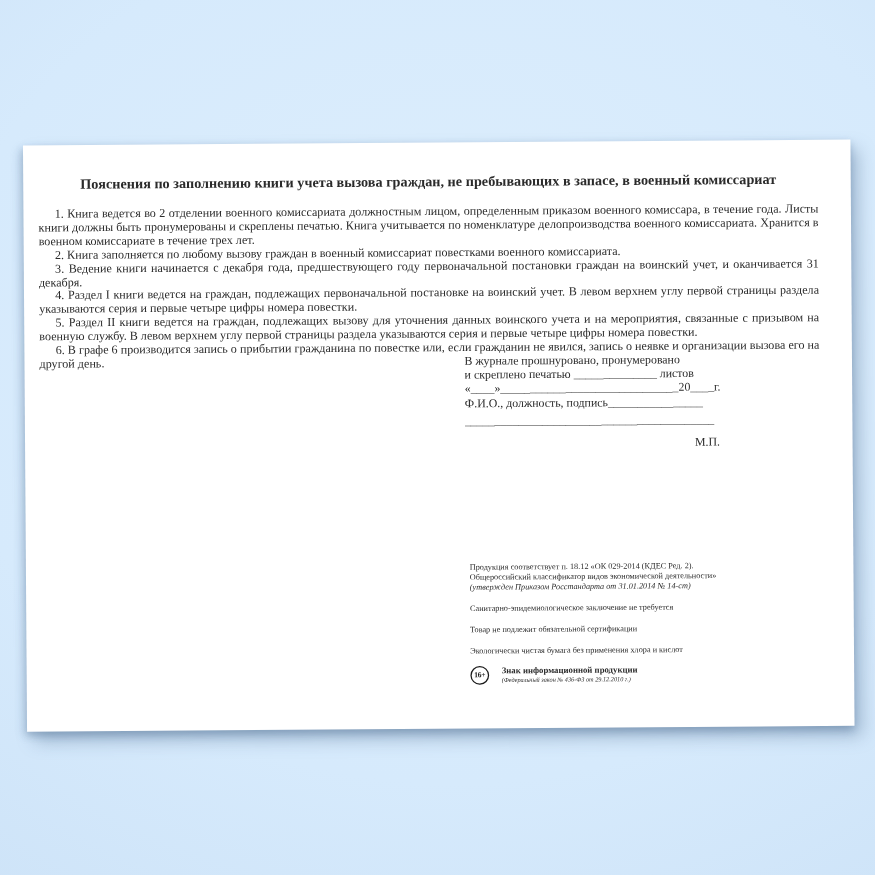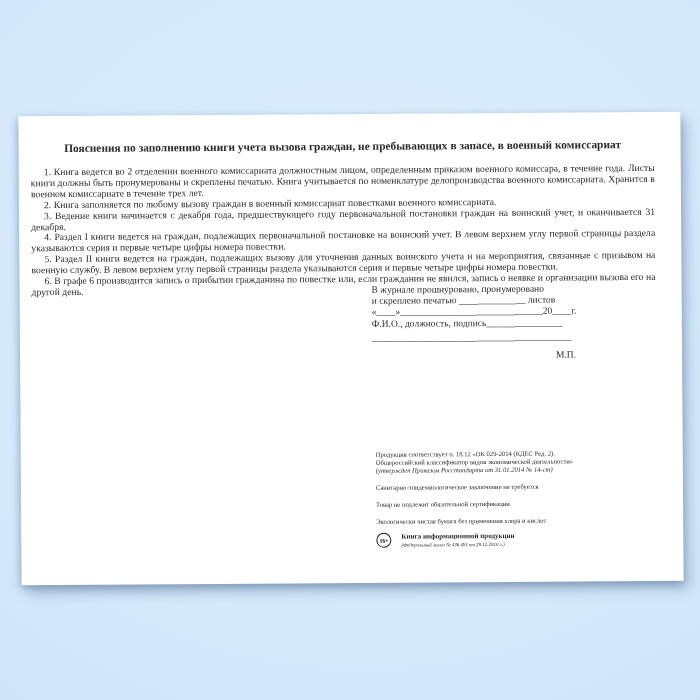--- a/index.html
+++ b/index.html
@@ -130,21 +130,21 @@
         </div>
         <div class="pi-line">Санитарно-эпидемиологическое заключение не требуется</div>
         <div class="pi-line">Товар не подлежит обязательной сертификации</div>
         <div class="pi-line">Экологически чистая бумага без применения хлора и кислот</div>
 
         <div class="age-row">
           <div class="age-badge">
             <span>16+</span>
           </div>
           <div class="age-text">
-            <div class="age-label">Книга информационной продукции</div>
+            <div class="age-label">Знак информационной продукции</div>
             <div class="age-law">(Федеральный закон № 436-ФЗ от 29.12.2010 г.)</div>
           </div>
         </div>
       </div>
 
     </div>
   </div>
 </div>
 
 </body></html>

